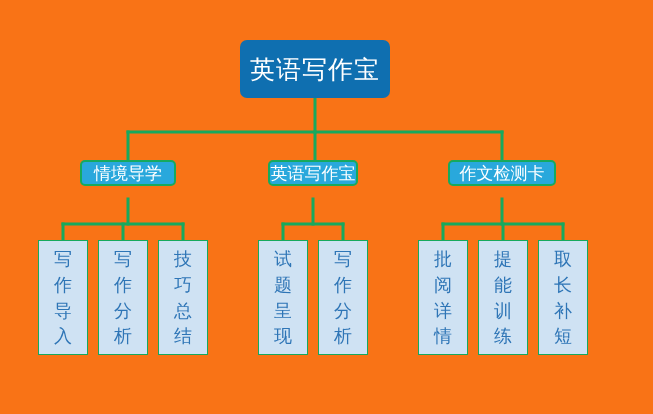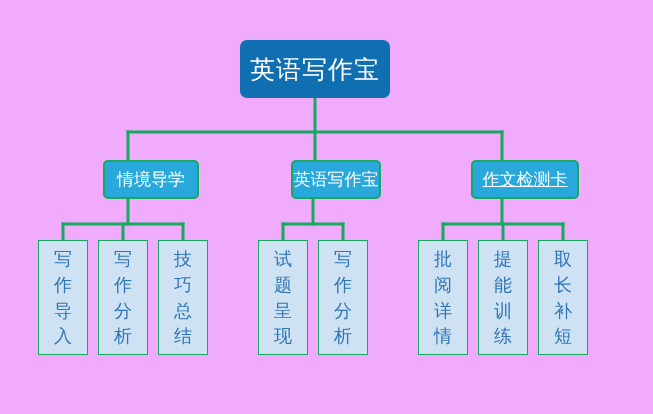--- a/index.html
+++ b/index.html
@@ -48,31 +48,30 @@
     font-size: 25px;
     letter-spacing: 1px;
     line-height: 1;
   }
 
   
   .node-l2 {
     position: absolute;
     box-sizing: border-box;
     top: 160px;
-    height: 39px;
+    height: 26px;
     background: #29a8dc;
     border: 2px solid #17a95e;
     border-radius: 5px;
     color: #ffffff;
     font-size: 17px;
     display: flex;
     align-items: center;
     justify-content: center;
     line-height: 1;
-    margin-left: 23px;
   }
   .l2-a { left: 80px;  width: 96px; }
   .l2-b { left: 268px; width: 90px; }
   .l2-c { left: 448px; width: 108px; }
 
   
   .node-leaf {
     position: absolute;
     box-sizing: border-box;
     top: 240px;
@@ -89,21 +88,21 @@
   }
   .node-leaf .ch {
     display: block;
     line-height: 1.42;
     font-size: 18px;
   }
 </style>
 </head>
 <body>
 
-<div id="canvas" style="background: #f0abfc;">
+<div id="canvas" style="background: #f97316;">
 
   <svg id="edges" viewBox="0 0 653 414" xmlns="http://www.w3.org/2000/svg">
     <g fill="none" stroke="#17a95e" stroke-width="3" stroke-linecap="square">
 
       <path d="M315,98 L315,132"></path>
 
       <path d="M128,132 L502,132"></path>
 
       <path d="M128,132 L128,160"></path>
       <path d="M315,132 L315,160"></path>
@@ -131,21 +130,21 @@
   <div class="node node-root" style="background: rgb(15, 111, 176); color: rgb(255, 255, 255);">
     <span>英语写作宝</span>
   </div>
 
   <div class="node-l2 l2-a" style="background: rgb(41, 168, 220); color: rgb(255, 255, 255); border-color: rgb(23, 169, 94);">
     <span>情境导学</span>
   </div>
   <div class="node-l2 l2-b" style="background: rgb(41, 168, 220); color: rgb(255, 255, 255); border-color: rgb(23, 169, 94);">
     <span>英语写作宝</span>
   </div>
-  <div class="node-l2 l2-c" style="background: rgb(41, 168, 220); color: rgb(255, 255, 255); border-color: rgb(23, 169, 94); text-decoration: underline;">
+  <div class="node-l2 l2-c" style="background: rgb(41, 168, 220); color: rgb(255, 255, 255); border-color: rgb(23, 169, 94);">
     <span>作文检测卡</span>
   </div>
 
   <div class="node-leaf" style="left: 38px; background: rgb(207, 226, 243); color: rgb(46, 117, 182); border-color: rgb(23, 169, 94);">
       <span class="ch">写</span>
       <span class="ch">作</span>
       <span class="ch">导</span>
       <span class="ch">入</span>
     </div>
   <div class="node-leaf" style="left: 98px; background: rgb(207, 226, 243); color: rgb(46, 117, 182); border-color: rgb(23, 169, 94);">

